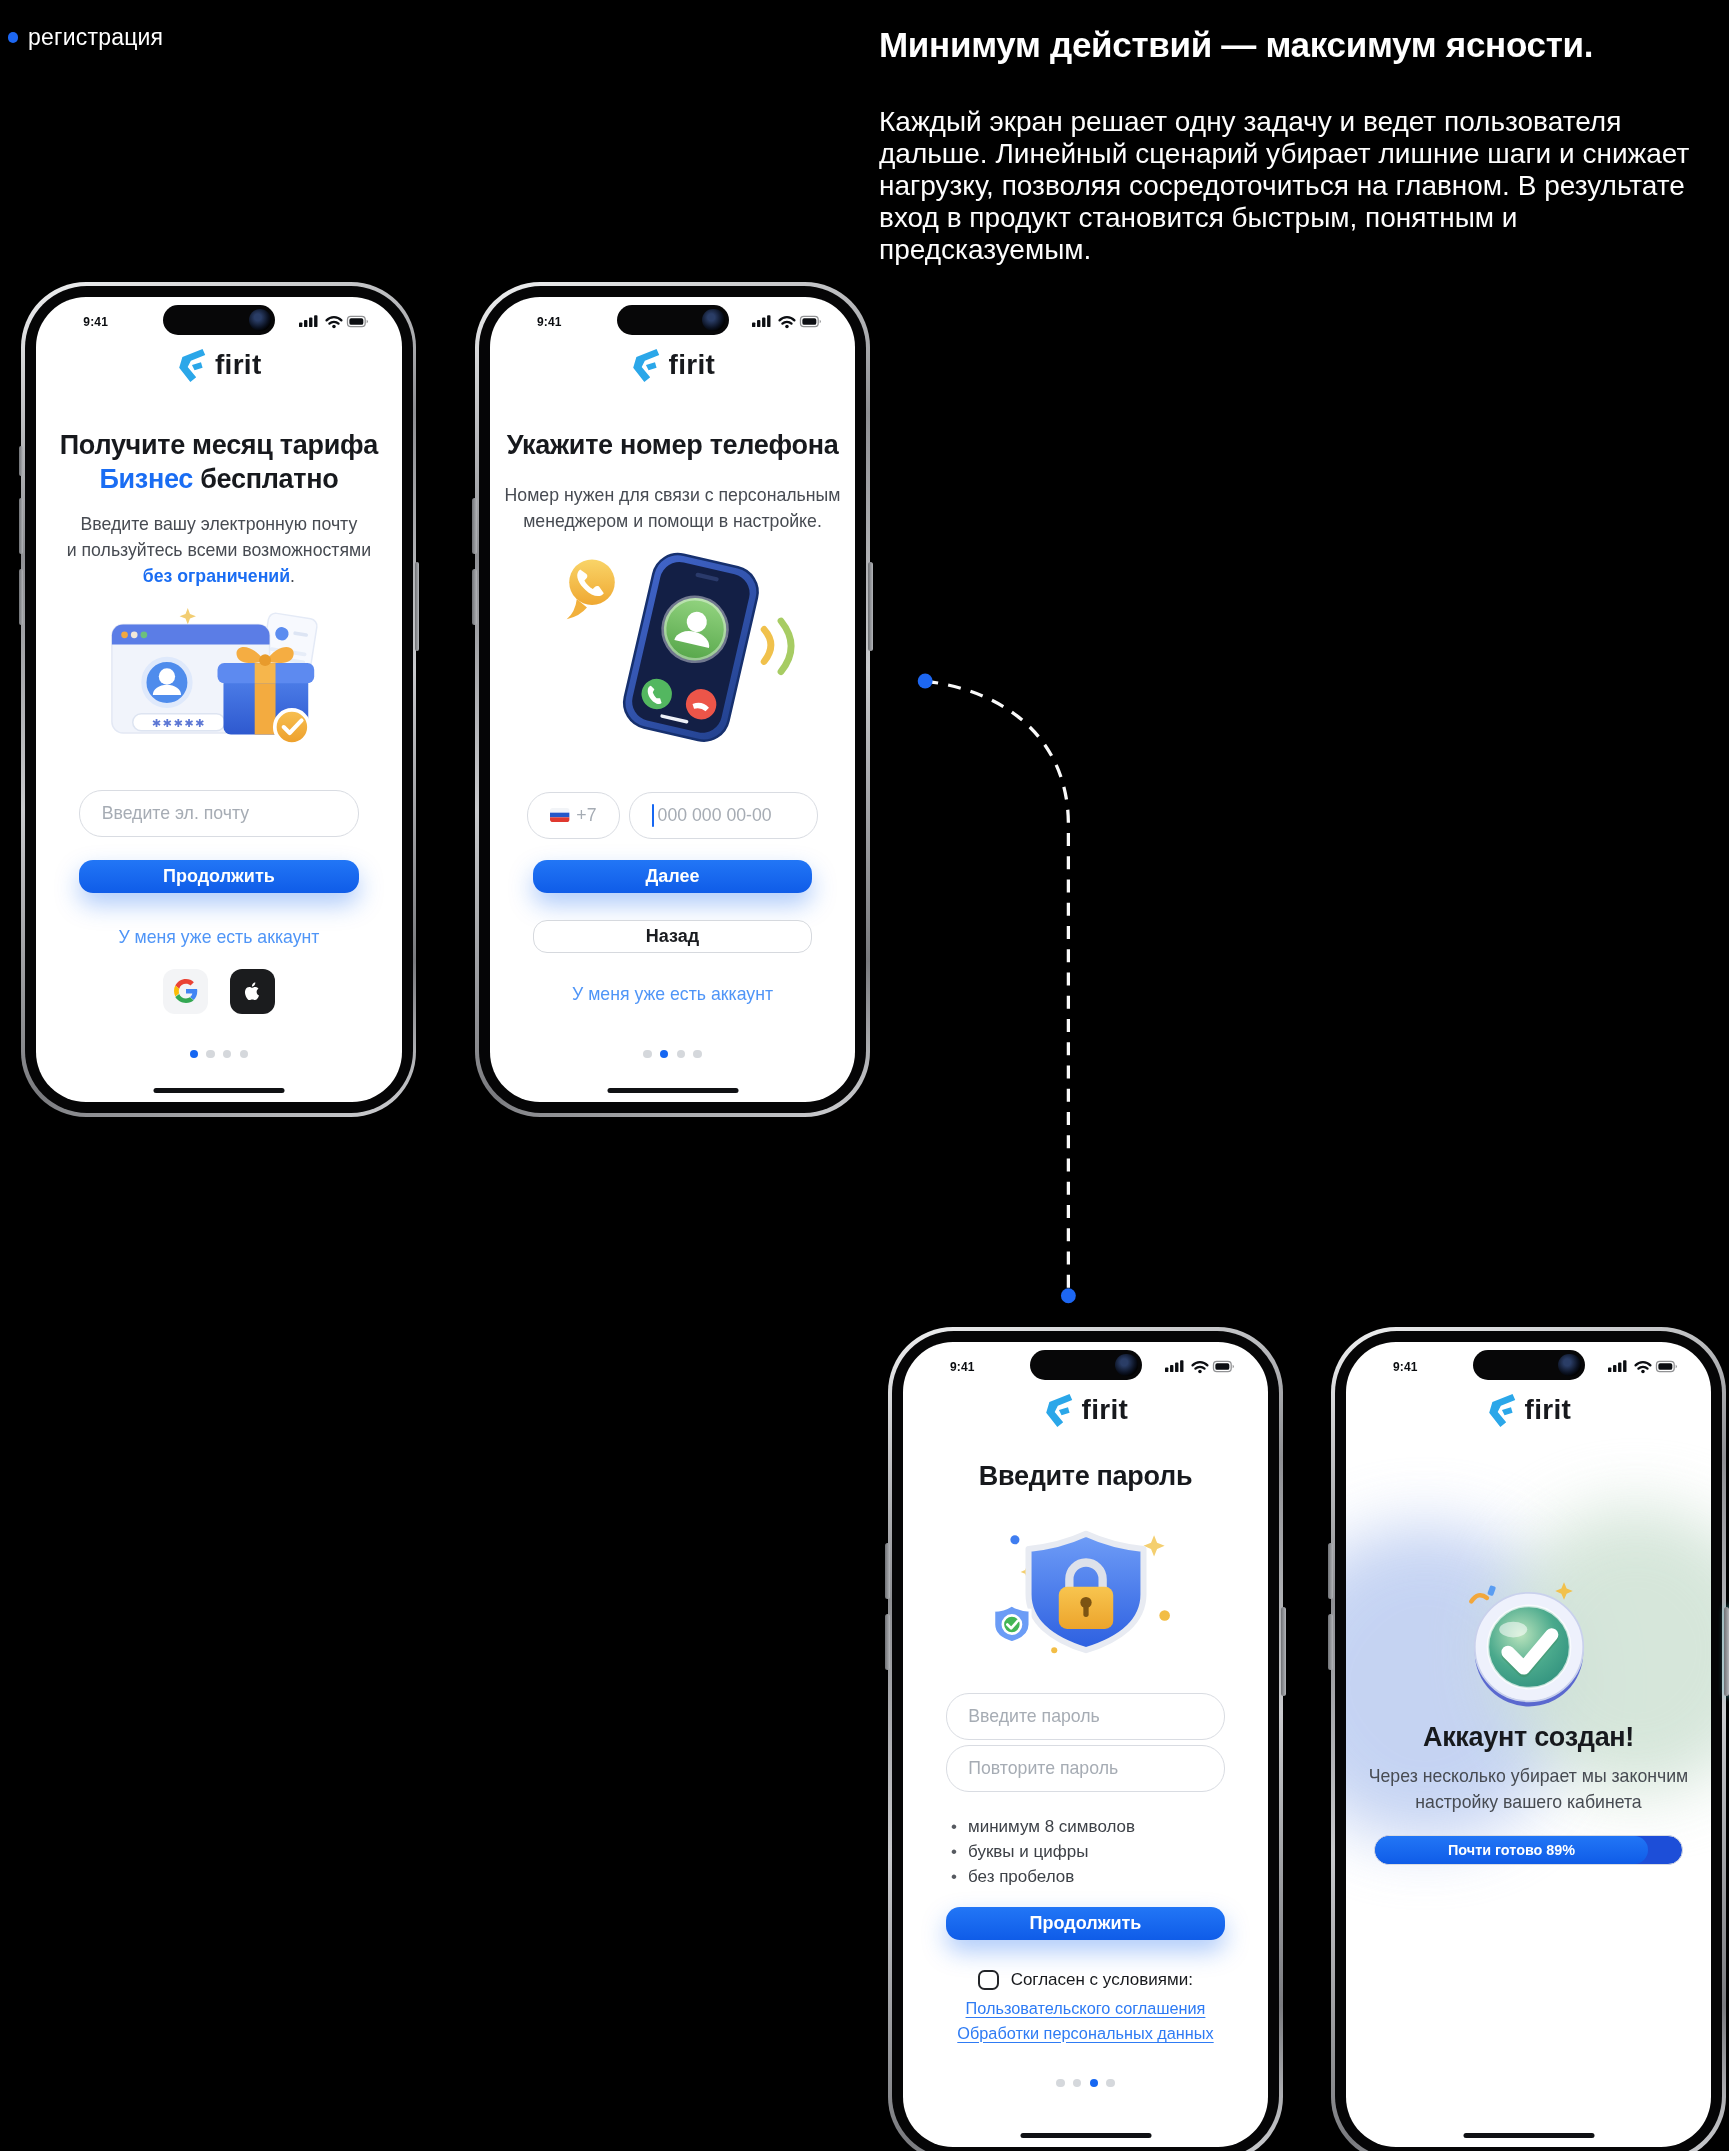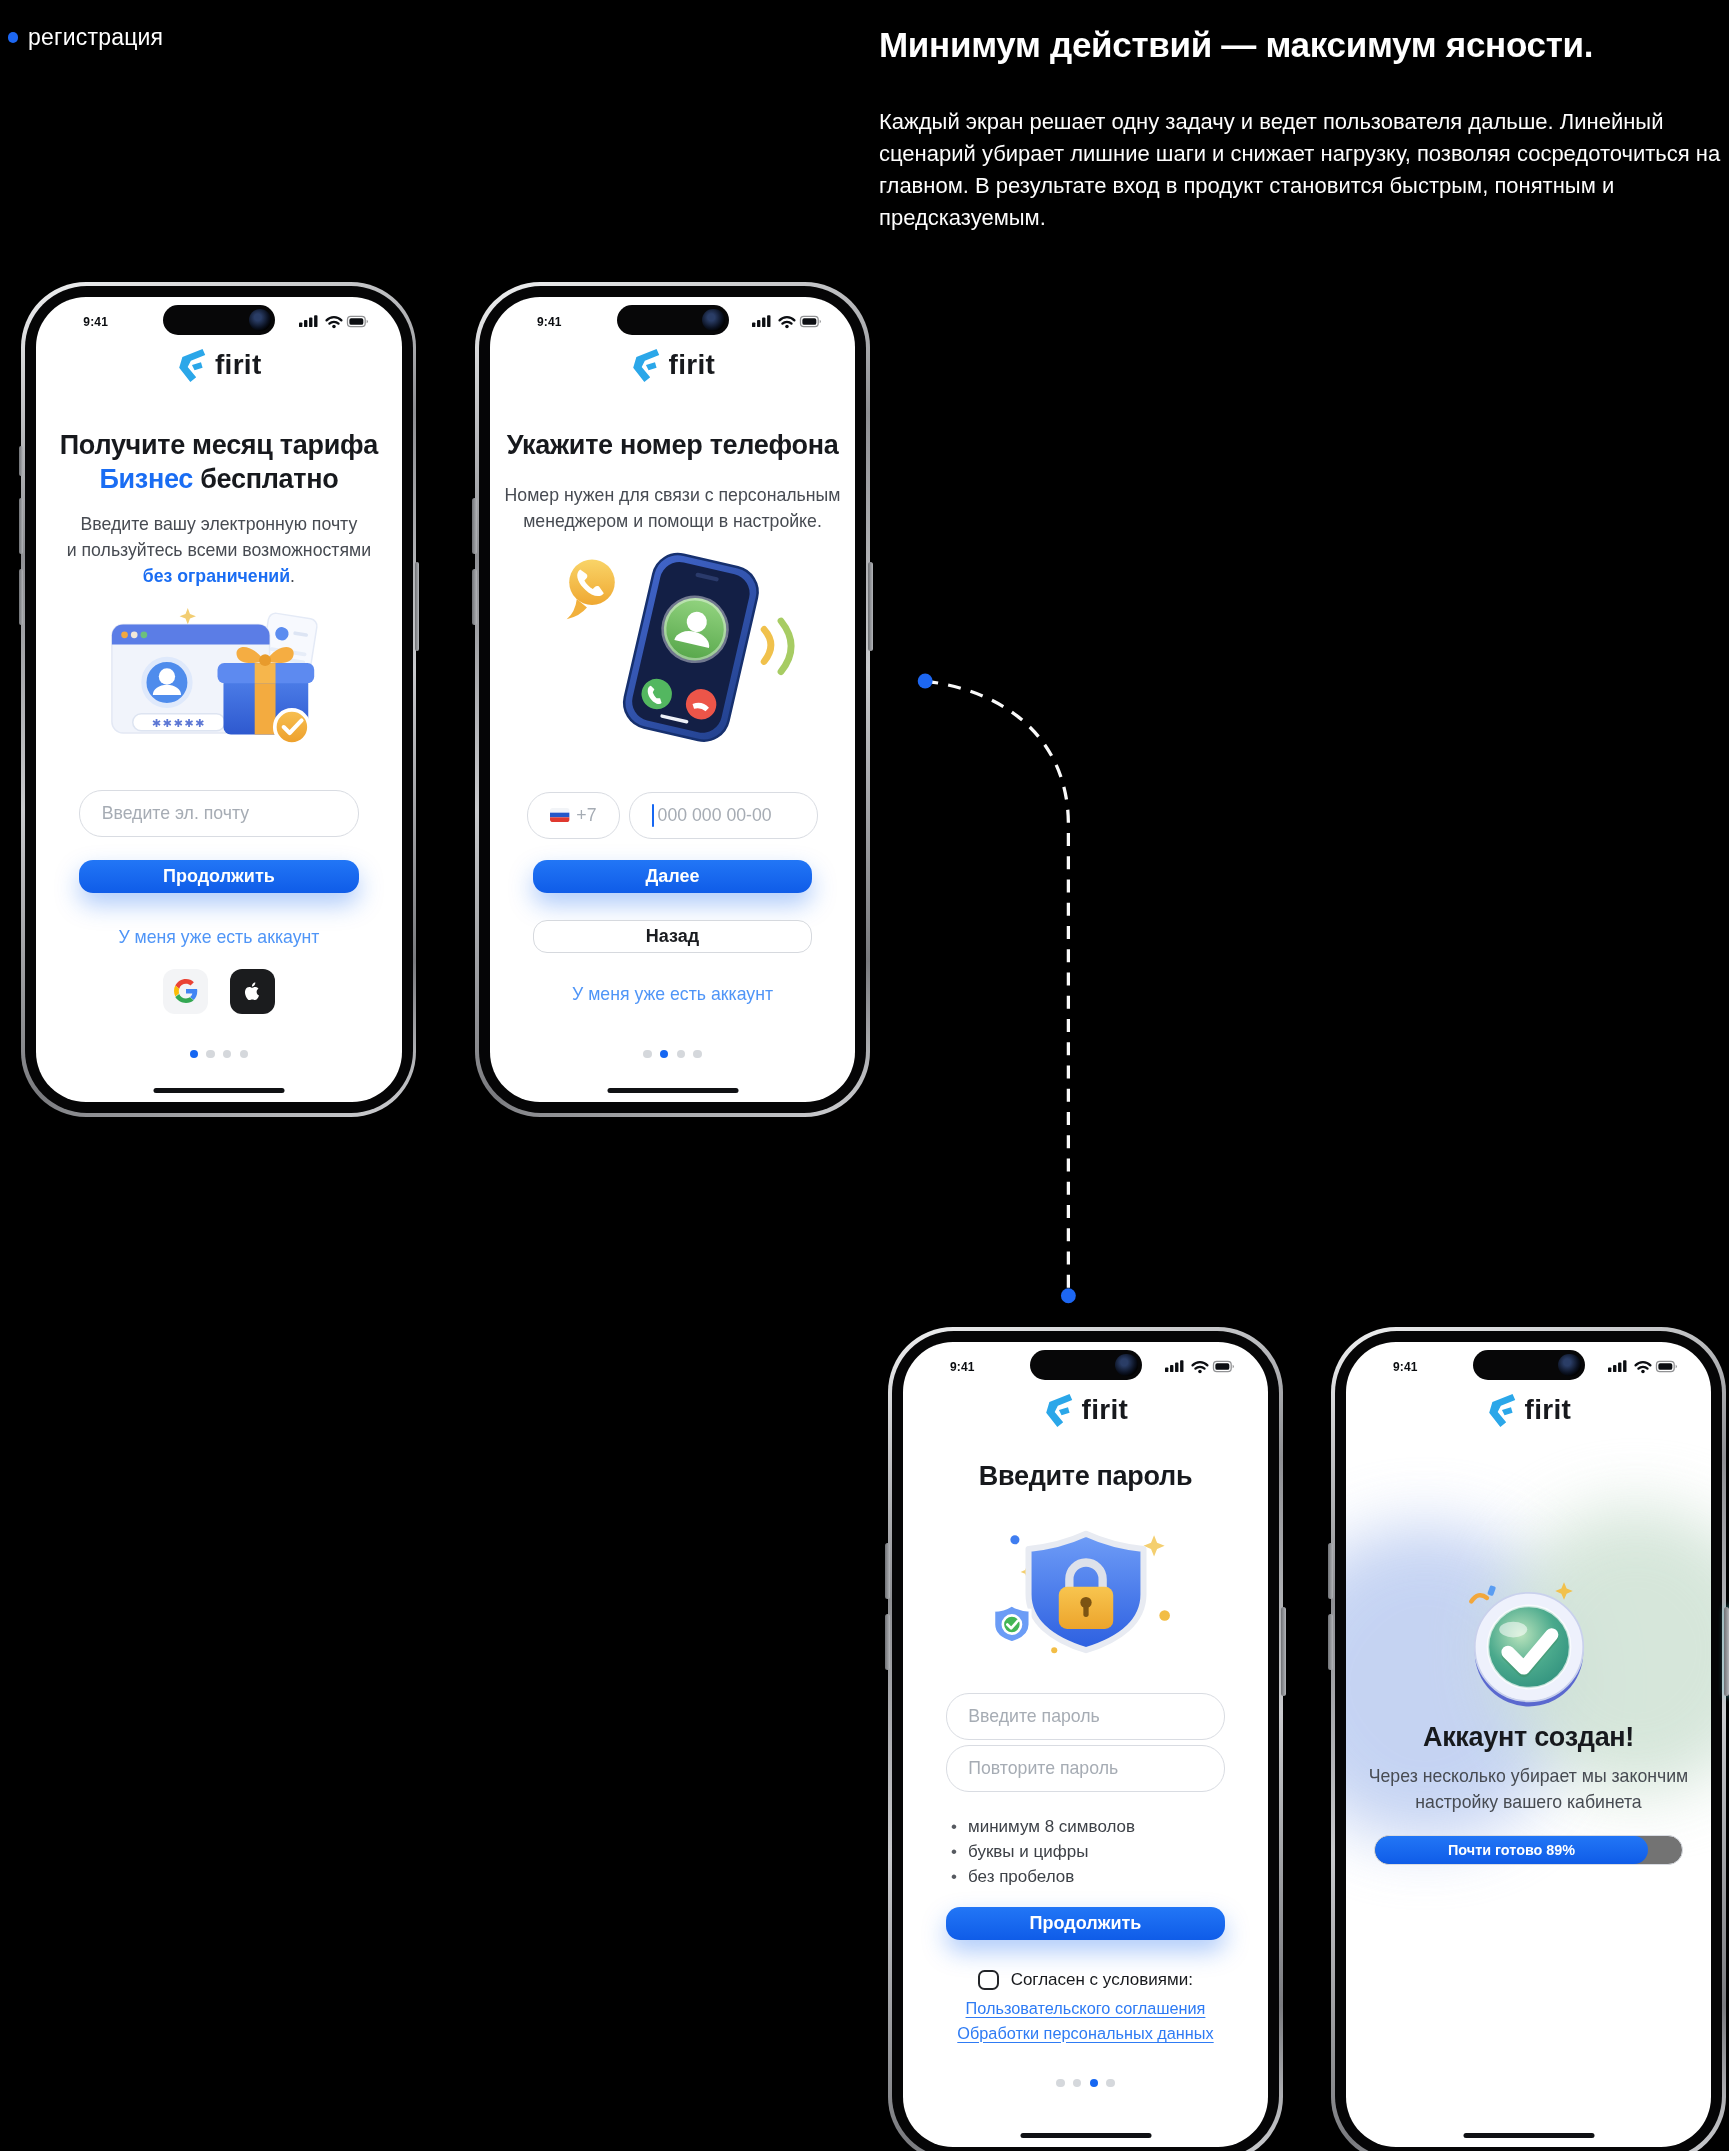--- a/index.html
+++ b/index.html
@@ -7,21 +7,21 @@
     width:1729px;height:2152px;position:relative;overflow:hidden;
     background:#000;font-family:"Liberation Sans","DejaVu Sans",sans-serif;
     -webkit-font-smoothing:antialiased;
   }
   
   .page-label{position:absolute;left:7.5px;top:24px;display:flex;align-items:center;gap:10.3px;}
   .page-label .dot{width:10.3px;height:10.3px;border-radius:50%;background:#1d67f2;}
   .page-label .txt{color:#fff;font-size:23px;font-weight:500;letter-spacing:0.2px;}
   .hdr{position:absolute;left:879px;top:24px;width:844px;}
   .hdr h1{margin:0;color:#fff;font-size:35px;line-height:41px;font-weight:800;letter-spacing:-0.3px;white-space:nowrap;}
-  .hdr p{margin:41px 0 12px;color:#fdfdfd;font-size:22px;line-height:32px;font-weight:500;}
+  .hdr p{margin:41px 0 12px;color:#fdfdfd;font-size:28px;line-height:32px;font-weight:500;}
   
   .connector{position:absolute;left:914px;top:667px;}
   
   .phone{position:absolute;width:395px;height:835px;border-radius:65px;box-sizing:border-box;padding:3.7px;
     background:linear-gradient(160deg,#f0f1f2,#8f9094 28%,#c9cacd 54%,#7a7b7f 84%,#d2d3d6);}
   .bezel{width:100%;height:100%;box-sizing:border-box;background:#050506;border-radius:62px;padding:11.2px;}
   .screen{position:relative;width:100%;height:100%;background:#fff;border-radius:50px;overflow:hidden;}
   .sbtn{position:absolute;background:linear-gradient(90deg,#6f7175,#b3b5b9);border-radius:2.8px;}
   .sbtn.r{right:-2.8px;width:4.7px;height:89px;top:280px;}
   .sbtn.l1{left:-2.8px;width:4.7px;height:30px;top:164px;}
@@ -61,21 +61,21 @@
   .phone-row{display:flex;gap:9.3px;padding:0 37px;}
   .country{width:93px;flex:none;display:flex;align-items:center;justify-content:center;gap:6.5px;}
   .caret{display:inline-block;width:2.3px;height:22.4px;background:#1667f2;margin-right:3.7px;border-radius:0.9px;}
   .rules{padding:0 48px;}
   .rule{display:flex;align-items:baseline;gap:11.2px;font-size:17px;line-height:25px;color:#3d4147;}
   .rule .b{color:#565a60;font-size:17px;}
   .terms-row{display:flex;align-items:center;justify-content:center;gap:12px;}
   .checkbox{width:20.5px;height:20.5px;border:2.4px solid #232529;border-radius:6.5px;background:#fff;box-sizing:border-box;cursor:pointer;}
   .terms-label{font-size:17px;color:#17191d;font-weight:500;}
   .tlink{display:block;text-align:center;color:#2e7bf4;font-size:16.3px;text-decoration:underline;text-underline-offset:2.8px;}
-  .track{margin:0 28px;height:30px;border:1.5px solid #d9dce2;border-radius:15px;background:#737373;box-sizing:border-box;overflow:hidden;}
+  .track{margin:0 28px;height:30px;border:1.5px solid #d9dce2;border-radius:15px;background:#1d4ed8;box-sizing:border-box;overflow:hidden;}
   .fill{height:100%;background:linear-gradient(180deg,#2276f6,#0f5ce8);border-radius:15px;display:flex;align-items:center;justify-content:center;}
   .fill span{color:#fff;font-size:14.4px;font-weight:700;}
   .blob{position:absolute;border-radius:50%;filter:blur(32px);}
   .blob.blue{width:308px;height:317px;left:-75px;top:183px;background:#b7c9f0;opacity:.8;}
   .blob.green{width:280px;height:289px;right:-65px;top:164px;background:#cfe2d4;opacity:.85;}
   .z1{z-index:1;}
   .illo{display:flex;justify-content:center;}
 </style>
 </head>
 <body>

